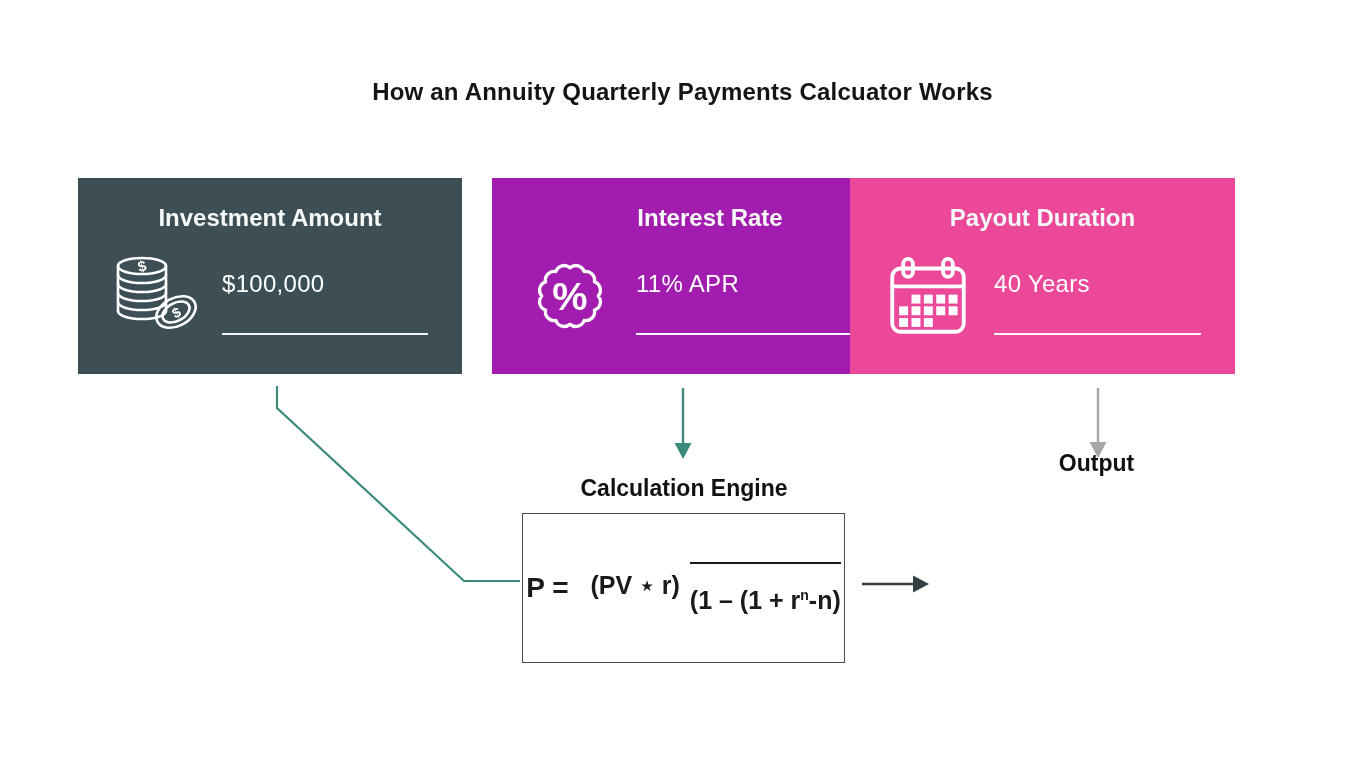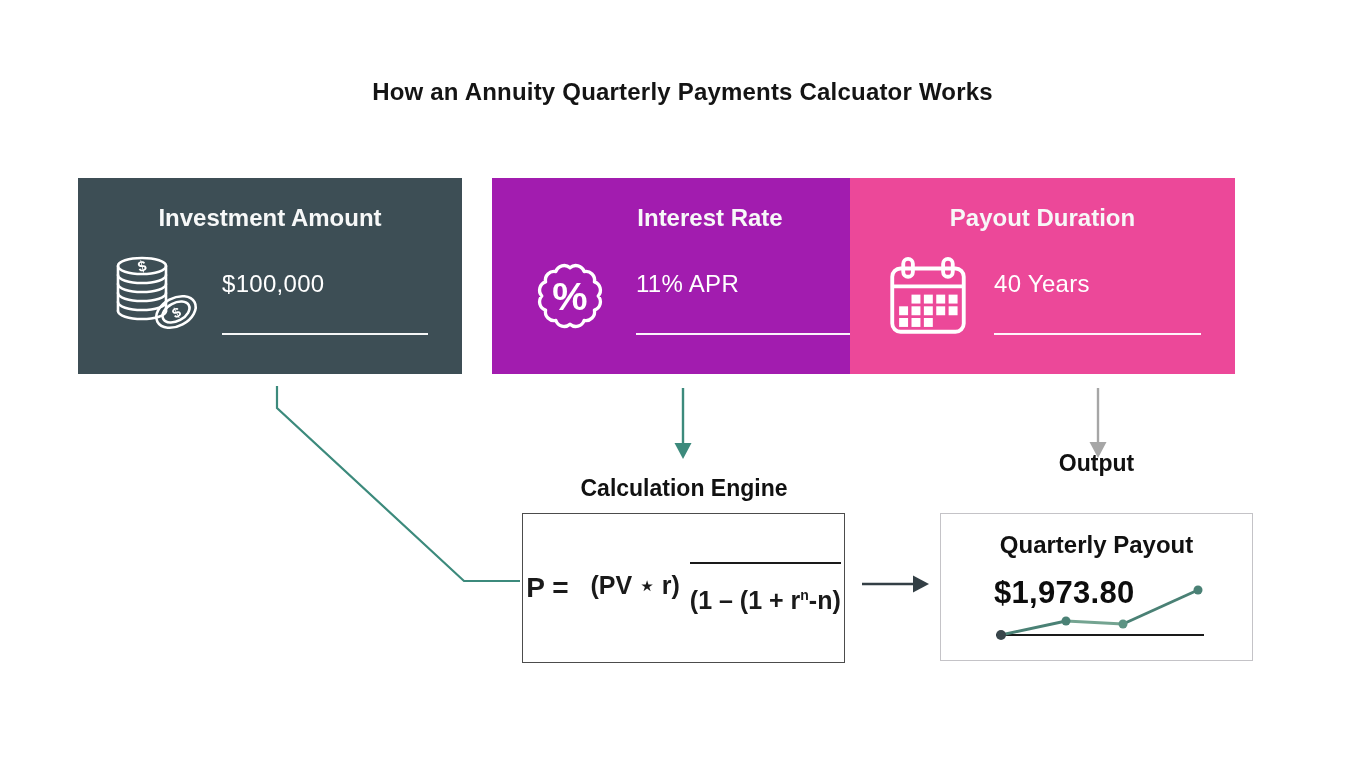--- a/index.html
+++ b/index.html
@@ -156,28 +156,14 @@
     <div class="formula">
       <span class="formula-lhs">P =</span>
       <span class="fraction">
         <span class="numerator">(PV ⋆ r)</span>
         <span class="denominator"><span>(1 – (1 + r</span><sup>n</sup><span>-n)</span></span>
       </span>
     </div>
   </div>
 
   <div class="stage-label output-label">Output</div>
-  <div class="output-box">
-    <svg class="sparkline" viewBox="0 0 313 148">
-      <line x1="55" y1="121" x2="263" y2="121" stroke="#1a1a1a" stroke-width="2"></line>
-      <polyline points="60,121 125,107" fill="none" stroke="#4a8175" stroke-width="3"></polyline>
-      <polyline points="125,107 182,110" fill="none" stroke="#74a491" stroke-width="3"></polyline>
-      <polyline points="182,110 257,76" fill="none" stroke="#4a8175" stroke-width="3"></polyline>
-      <circle cx="60" cy="121" r="5" fill="#39464b"></circle>
-      <circle cx="125" cy="107" r="4.5" fill="#4a8175"></circle>
-      <circle cx="182" cy="110" r="4.5" fill="#5c9383"></circle>
-      <circle cx="257" cy="76" r="4.5" fill="#4a8175"></circle>
-    </svg>
-    <div class="output-heading">Quarterly Payout</div>
-    <div class="output-value">$1,973.80</div>
-  </div>
 
 </div>
 
 </body></html>

